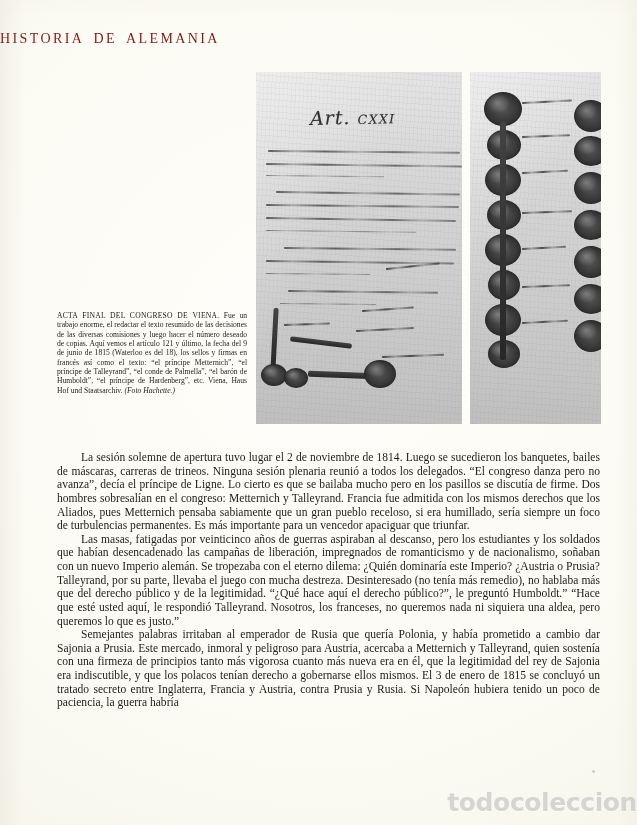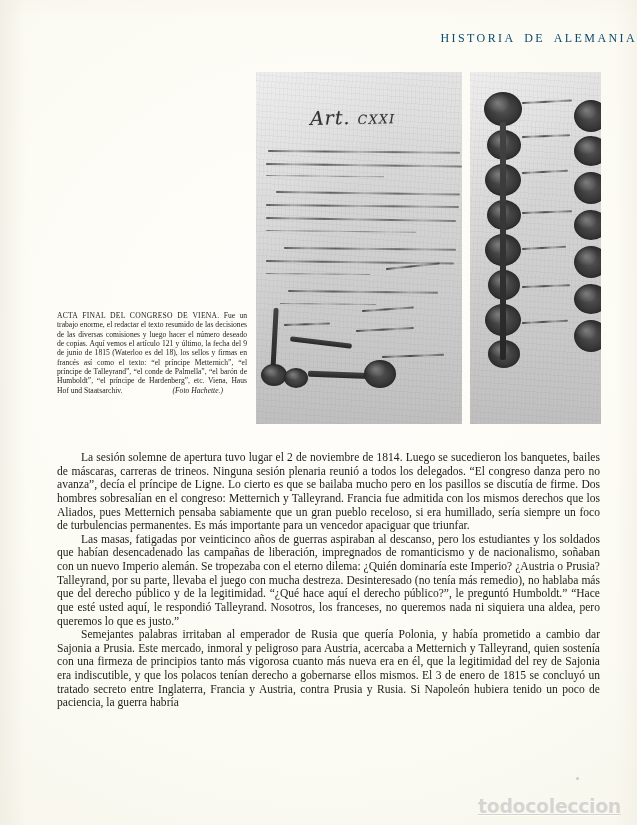--- a/index.html
+++ b/index.html
@@ -33,25 +33,25 @@
     position: absolute;
     inset: 0;
   }
 
   
   .running-head {
     position: absolute;
     top: 31px;
     left: 0;
     right: 0;
-    text-align: right;
-    font-size: 12px;
+    text-align: left;
+    font-size: 14px;
     letter-spacing: 2.4px;
     word-spacing: 4px;
-    color: #0c4a6e;
+    color: #7f1d1d;
     font-family: "Liberation Serif", serif;
   }
 
   
   .plate {
     position: absolute;
     top: 72px;
     left: 256px;
     width: 345px;
     height: 352px;
@@ -163,21 +163,21 @@
     line-height: 9.35px;
     text-align: justify;
     color: #23231e;
     font-family: "Liberation Serif", serif;
     hyphens: auto;
   }
   .caption .sc {
     font-variant: small-caps;
     letter-spacing: 0.25px;
   }
-  .caption .it { font-style: italic; margin-left: 48px; }
+  .caption .it { font-style: italic; }
 
   
   .body-text {
     position: absolute;
     top: 451px;
     left: 57px;
     width: 543px;
     font-size: 11.55px;
     line-height: 13.62px;
     text-align: justify;
@@ -198,30 +198,29 @@
     left: 0;
     right: 0;
     text-align: center;
     font-size: 11.5px;
     color: #23231e;
   }
 
   
   .watermark {
     position: absolute;
-    right: 16px;
+    right: 0;
     bottom: 8px;
     font-family: "DejaVu Sans", sans-serif;
     font-weight: bold;
-    font-size: 19px;
+    font-size: 25px;
     letter-spacing: -0.4px;
     color: rgba(150,150,150,0.38);
     text-shadow: 0 1px 0 rgba(255,255,255,0.6);
     user-select: none;
-    text-decoration: underline;
   }
   .watermark .dot {
     position: absolute;
     right: 42px;
     top: -18px;
     width: 3px;
     height: 3px;
     border-radius: 50%;
     background: rgba(150,150,150,0.45);
   }

